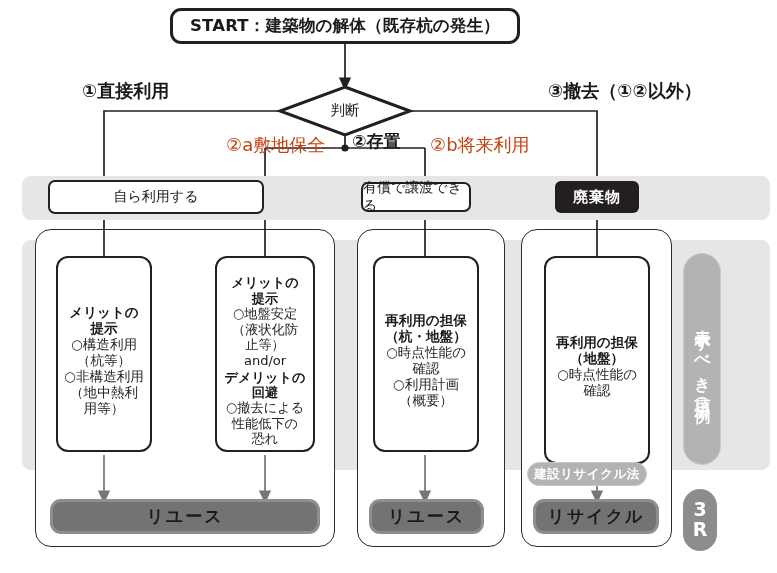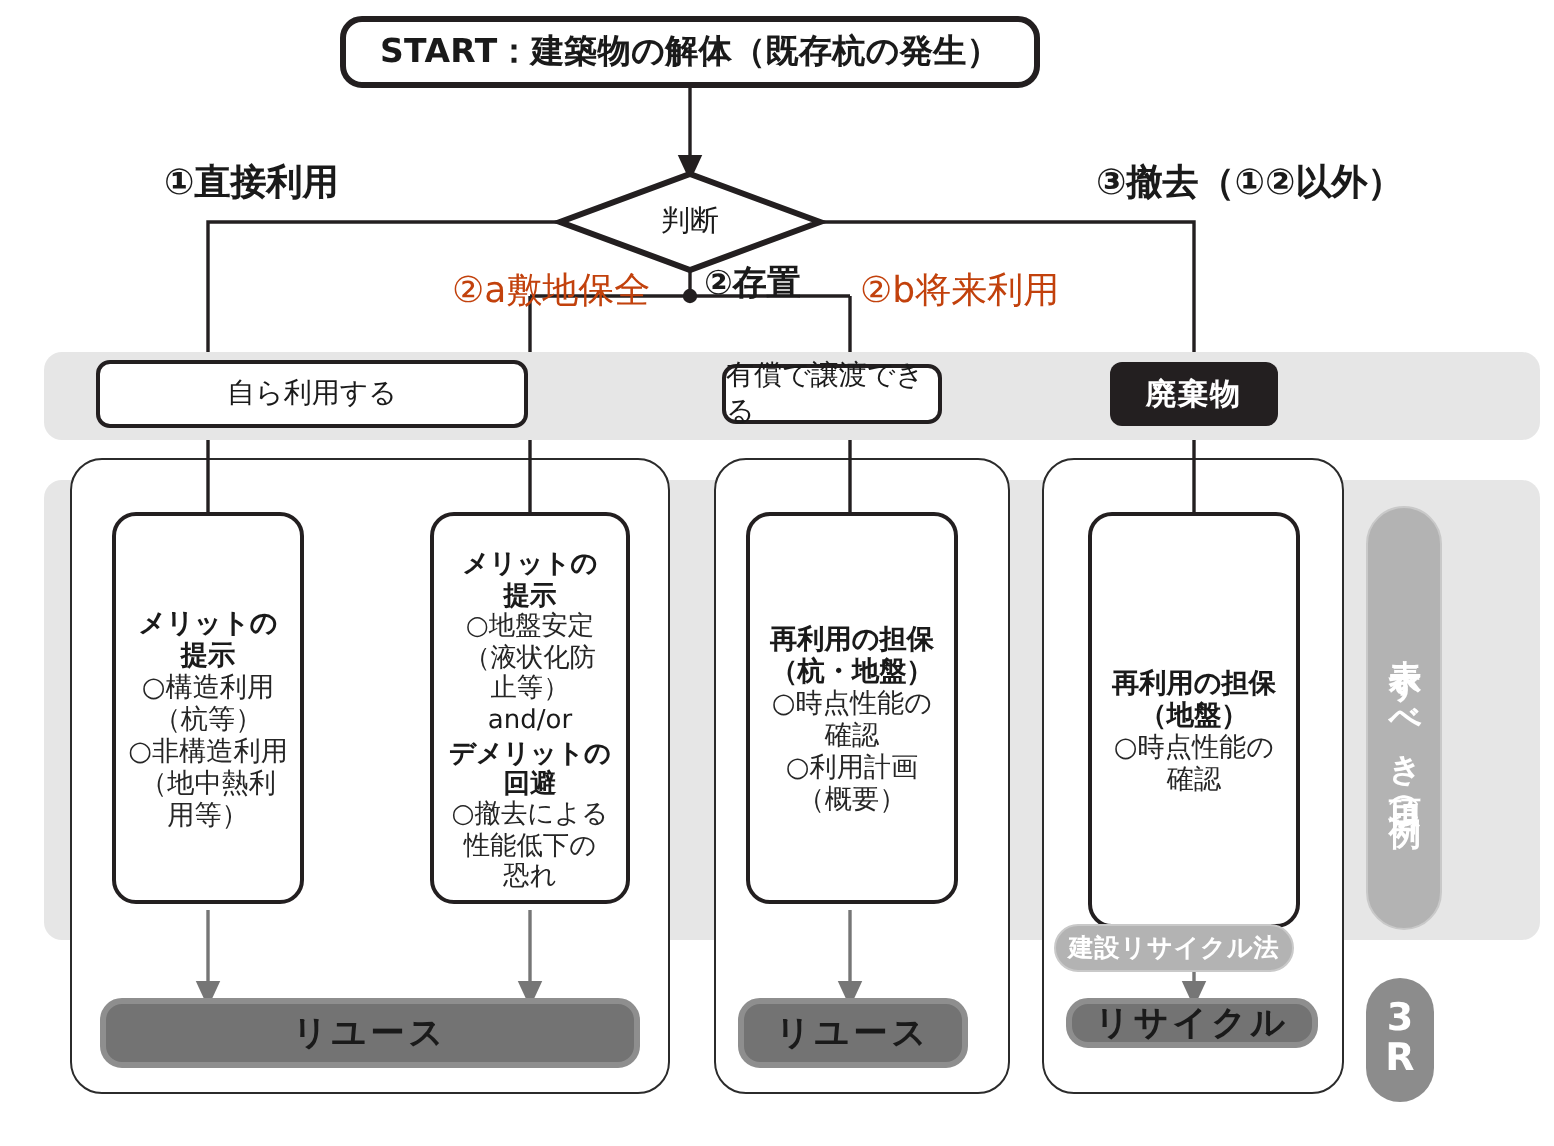--- a/index.html
+++ b/index.html
@@ -238,15 +238,15 @@
 
   <div class="abs pill-3r" style="left:683px;top:489px;width:34px;height:62px;">
     <span>3</span>
     <span>R</span>
   </div>
 
   <div class="abs outcome" style="left:50px;top:499px;width:270px;height:35px;">リユース</div>
 
   <div class="abs outcome" style="left:369px;top:499px;width:115px;height:35px;">リユース</div>
 
-  <div class="abs outcome" style="left:533px;top:499px;width:126px;height:25px;">リサイクル</div>
+  <div class="abs outcome" style="left:533px;top:499px;width:126px;height:35px;">リサイクル</div>
 
 </div>
 
 </body></html>

